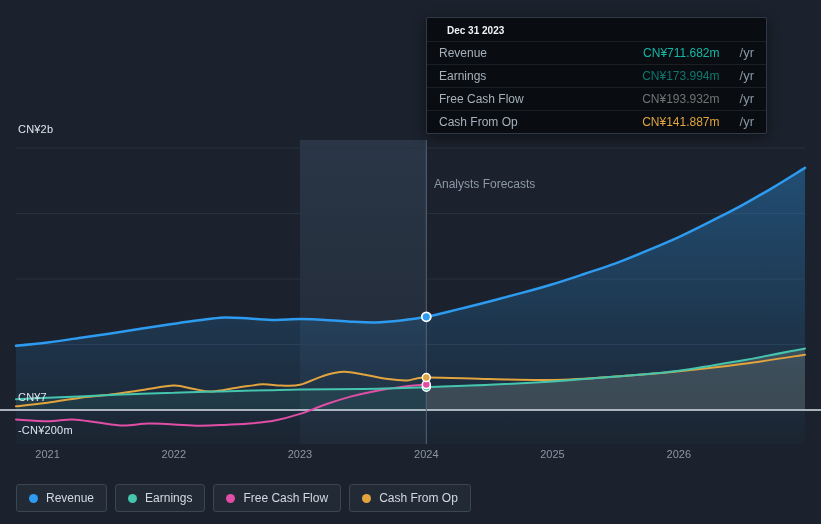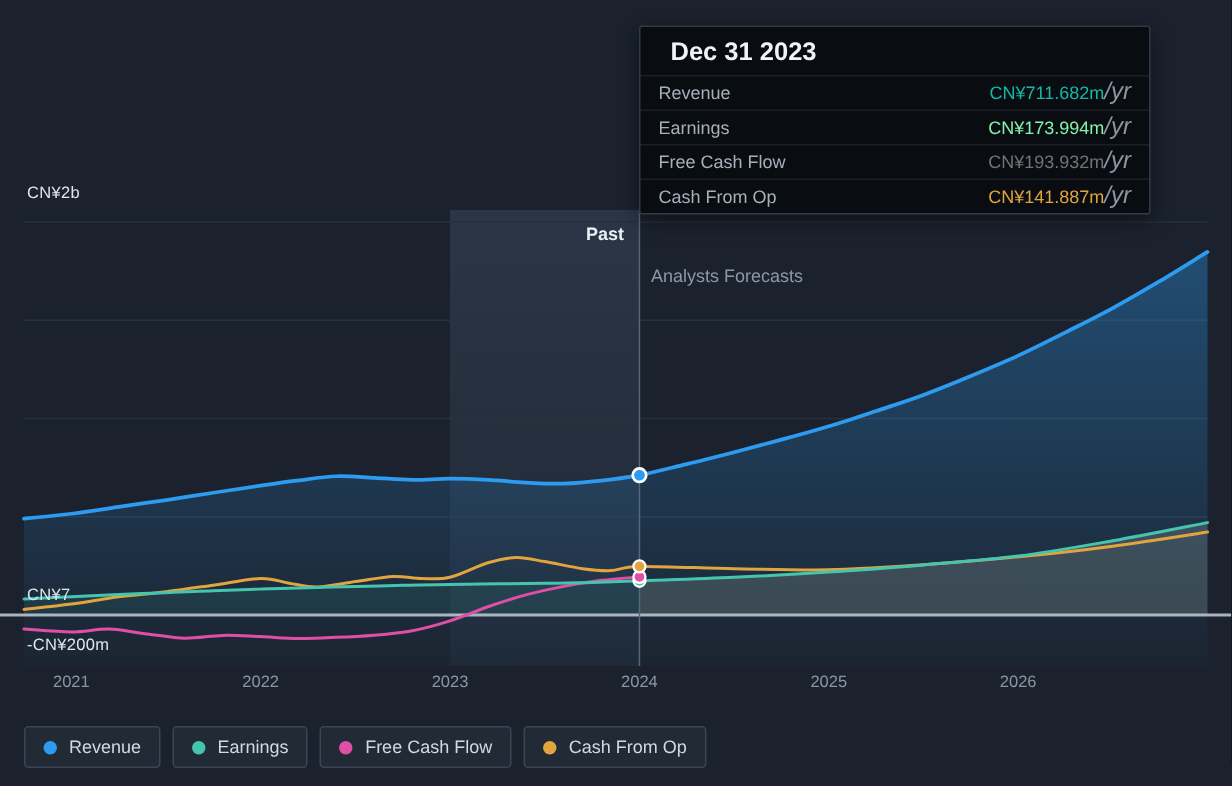--- a/index.html
+++ b/index.html
@@ -16,27 +16,27 @@
     font-size:12px;font-weight:bold;color:#eaeff5;z-index:2;
   }
   .forecast-label{
     position:absolute;top:149px;left:434px;font-size:12px;color:#8d98a6;z-index:2;margin-top:28px;
   }
   .tooltip{
     position:absolute;left:426px;top:17px;width:339px;z-index:5;
     background:rgba(9,12,17,0.97);border:1px solid #2f3947;border-radius:2px;
     box-shadow:0 4px 14px rgba(0,0,0,0.45);
   }
-  .tooltip-title{padding:7px 20px 5px;font-size:17px;font-weight:bold;color:#f0f4f8;}
+  .tooltip-title{padding:7px 20px 5px;font-size:10px;font-weight:bold;color:#f0f4f8;}
   .t-row{
     display:flex;justify-content:space-between;align-items:center;
     padding:3px 12px;border-top:1px solid rgba(255,255,255,0.08);font-size:12px;line-height:15px;
   }
   .t-label{color:#a6b0bc;}
-  .t-suffix{color:#8b96a3;margin-left:0;font-size:16px;font-style:italic;}
+  .t-suffix{color:#8b96a3;margin-left:20px;font-size:13px;}
   .legend{position:absolute;left:16px;bottom:12px;display:flex;gap:8px;z-index:3;}
   .legend-item{
     display:flex;align-items:center;gap:8px;padding:6px 12px;
     background:#222a36;border:1px solid #3b4554;border-radius:3px;
     font-size:12px;color:#d2d9e1;cursor:pointer;white-space:nowrap;
   }
   .legend-dot{width:9px;height:9px;border-radius:50%;flex:0 0 auto;}
 </style>
 </head>
 <body>
@@ -77,33 +77,32 @@
       <text x="300.0" y="458" text-anchor="middle" fill="#8b96a4" font-size="11" font-family="&quot;Liberation Sans&quot;, sans-serif">2023</text>
       <text x="426.3" y="458" text-anchor="middle" fill="#8b96a4" font-size="11" font-family="&quot;Liberation Sans&quot;, sans-serif">2024</text>
       <text x="552.5" y="458" text-anchor="middle" fill="#8b96a4" font-size="11" font-family="&quot;Liberation Sans&quot;, sans-serif">2025</text>
       <text x="678.8" y="458" text-anchor="middle" fill="#8b96a4" font-size="11" font-family="&quot;Liberation Sans&quot;, sans-serif">2026</text>
     </svg>
 
   <span class="ylabel" style="top:123px">CN¥2b</span>
   <span class="ylabel" style="top:391px">CN¥7</span>
   <span class="ylabel" style="top:424px">-CN¥200m</span>
 
-  <div class="past-label">Past</div>
   <div class="forecast-label">Analysts Forecasts</div>
 
   <div class="tooltip">
     <div class="tooltip-title">Dec 31 2023</div>
     <div id="tooltip-rows">
         <div class="t-row">
           <span class="t-label">Revenue</span>
           <span><span class="t-val" style="color: #14b8a6;">CN¥711.682m</span><span class="t-suffix">/yr</span></span>
         </div>
         <div class="t-row">
           <span class="t-label">Earnings</span>
-          <span><span class="t-val" style="color: #86efac;">CN¥173.994m</span><span class="t-suffix">/yr</span></span>
+          <span><span class="t-val" style="color: #0f766e;">CN¥173.994m</span><span class="t-suffix">/yr</span></span>
         </div>
         <div class="t-row">
           <span class="t-label">Free Cash Flow</span>
           <span><span class="t-val" style="color: #737373;">CN¥193.932m</span><span class="t-suffix">/yr</span></span>
         </div>
         <div class="t-row">
           <span class="t-label">Cash From Op</span>
           <span><span class="t-val" style="color: rgb(226, 164, 62);">CN¥141.887m</span><span class="t-suffix">/yr</span></span>
         </div>
       </div>

